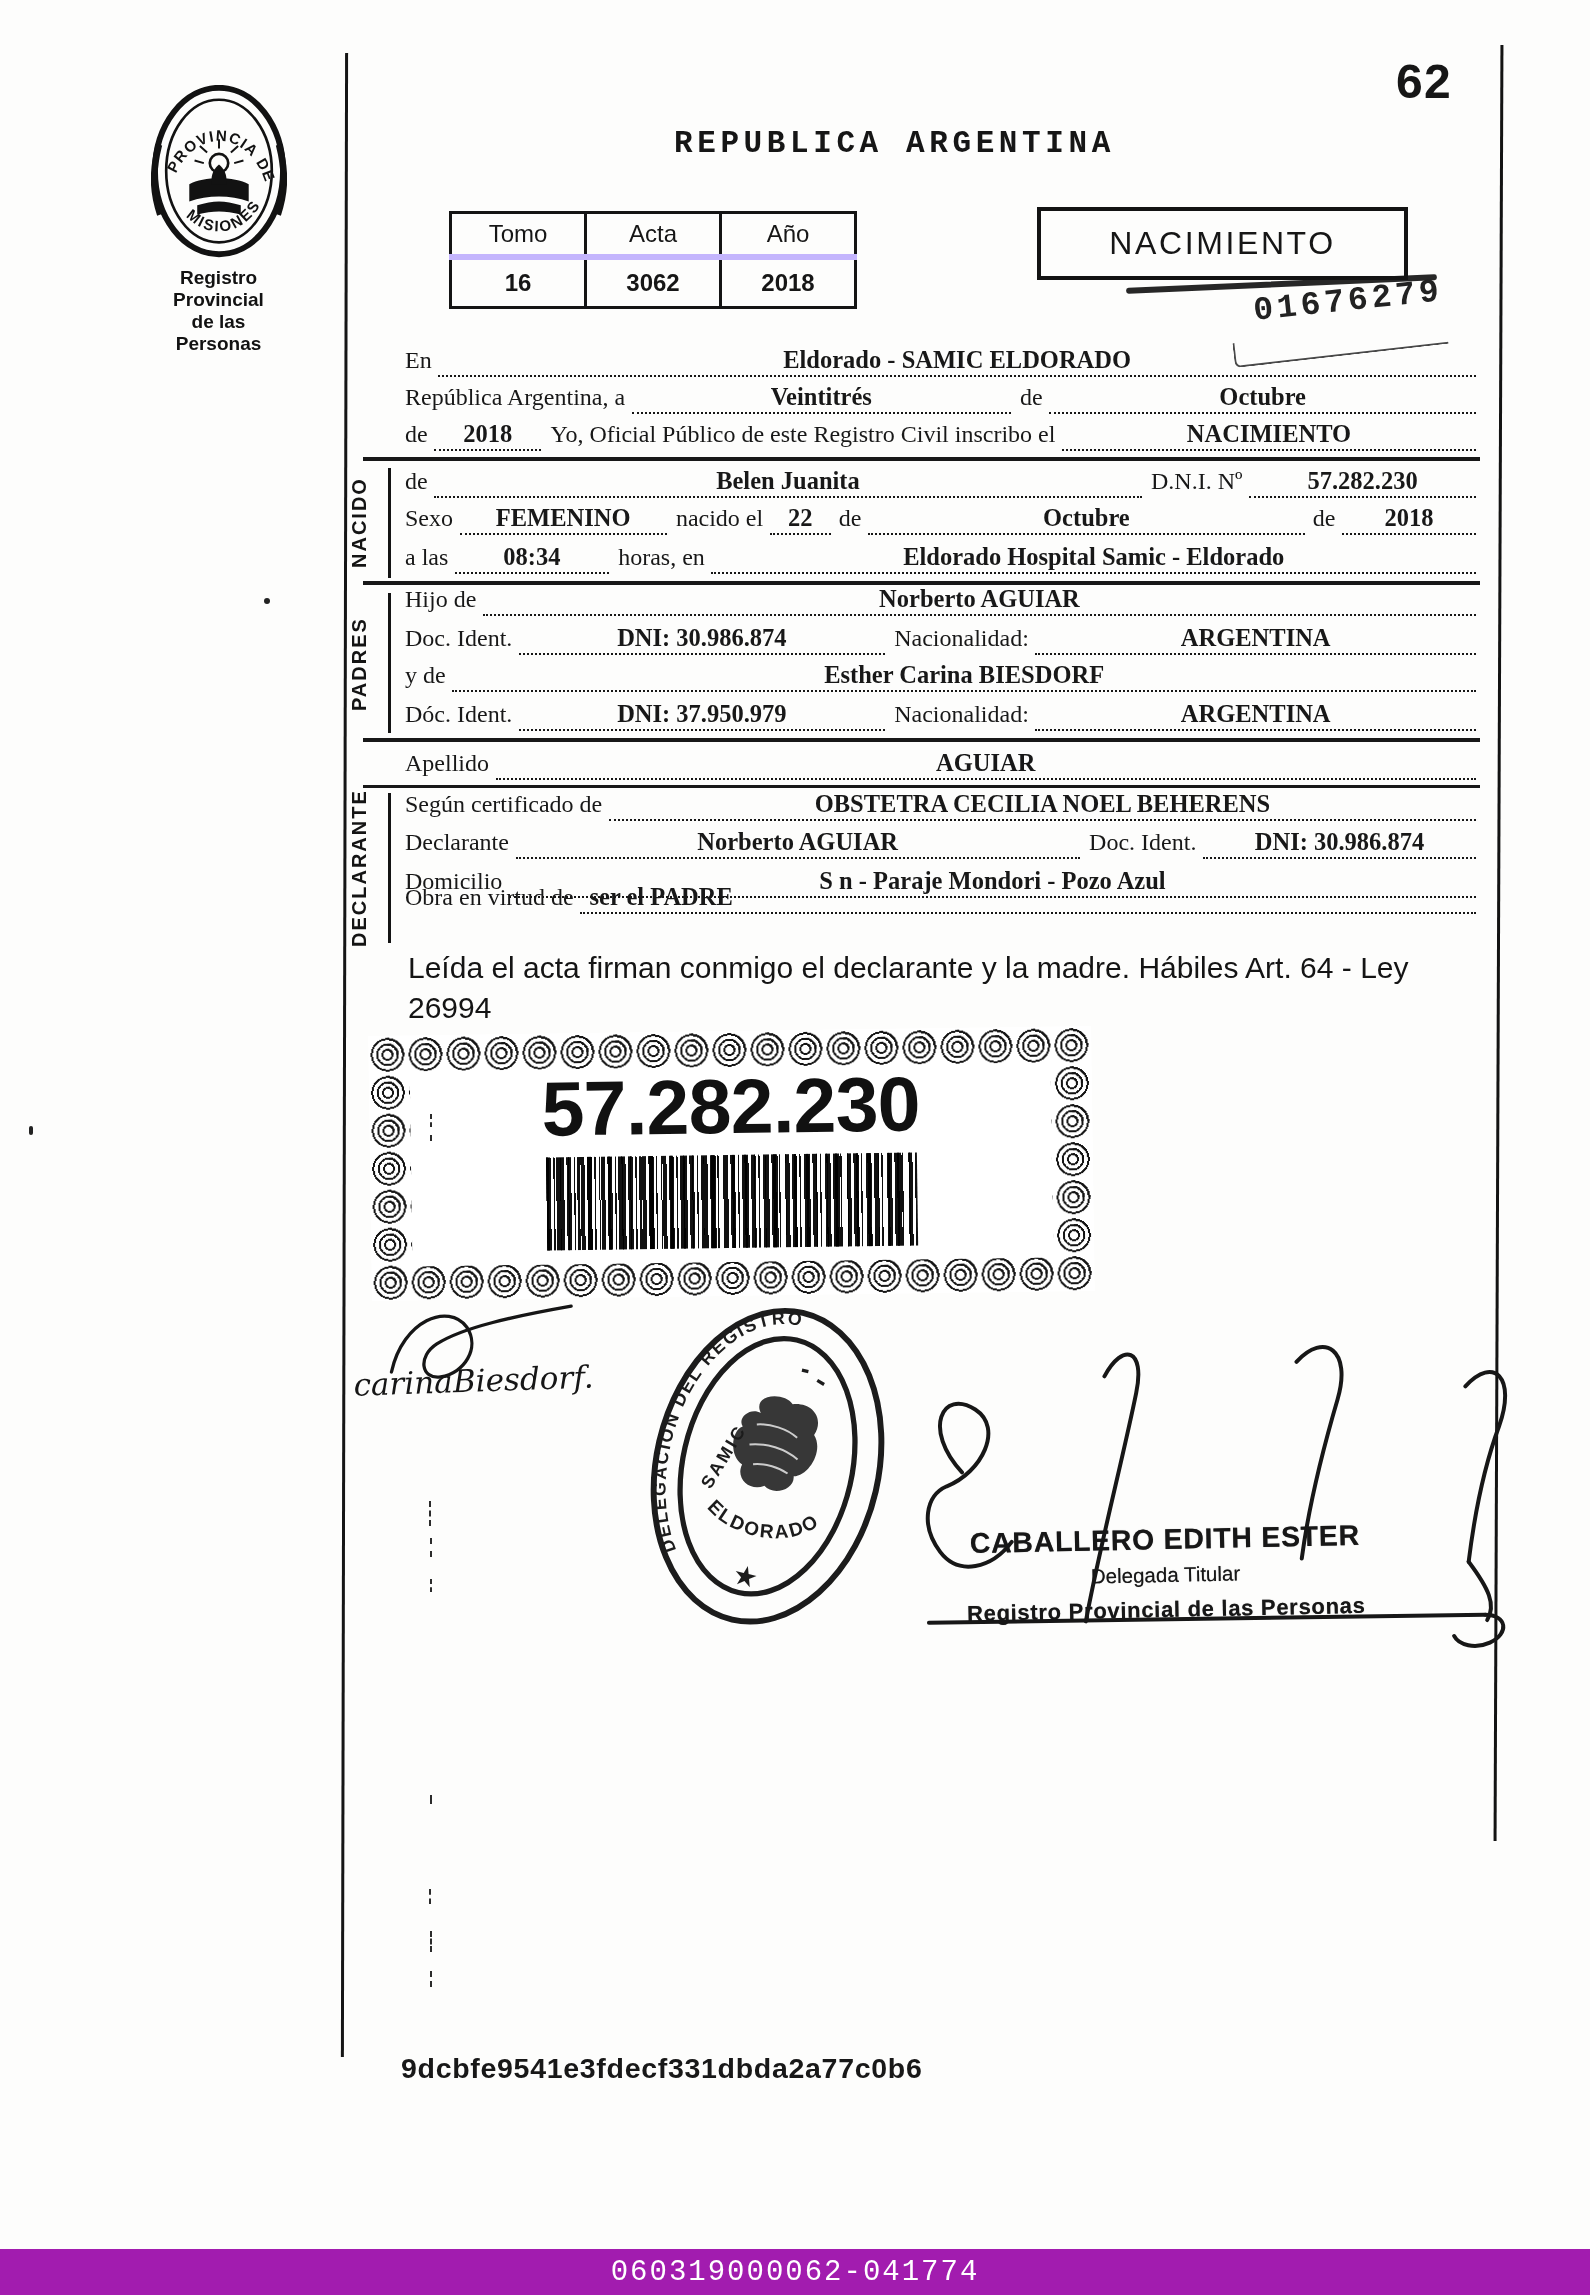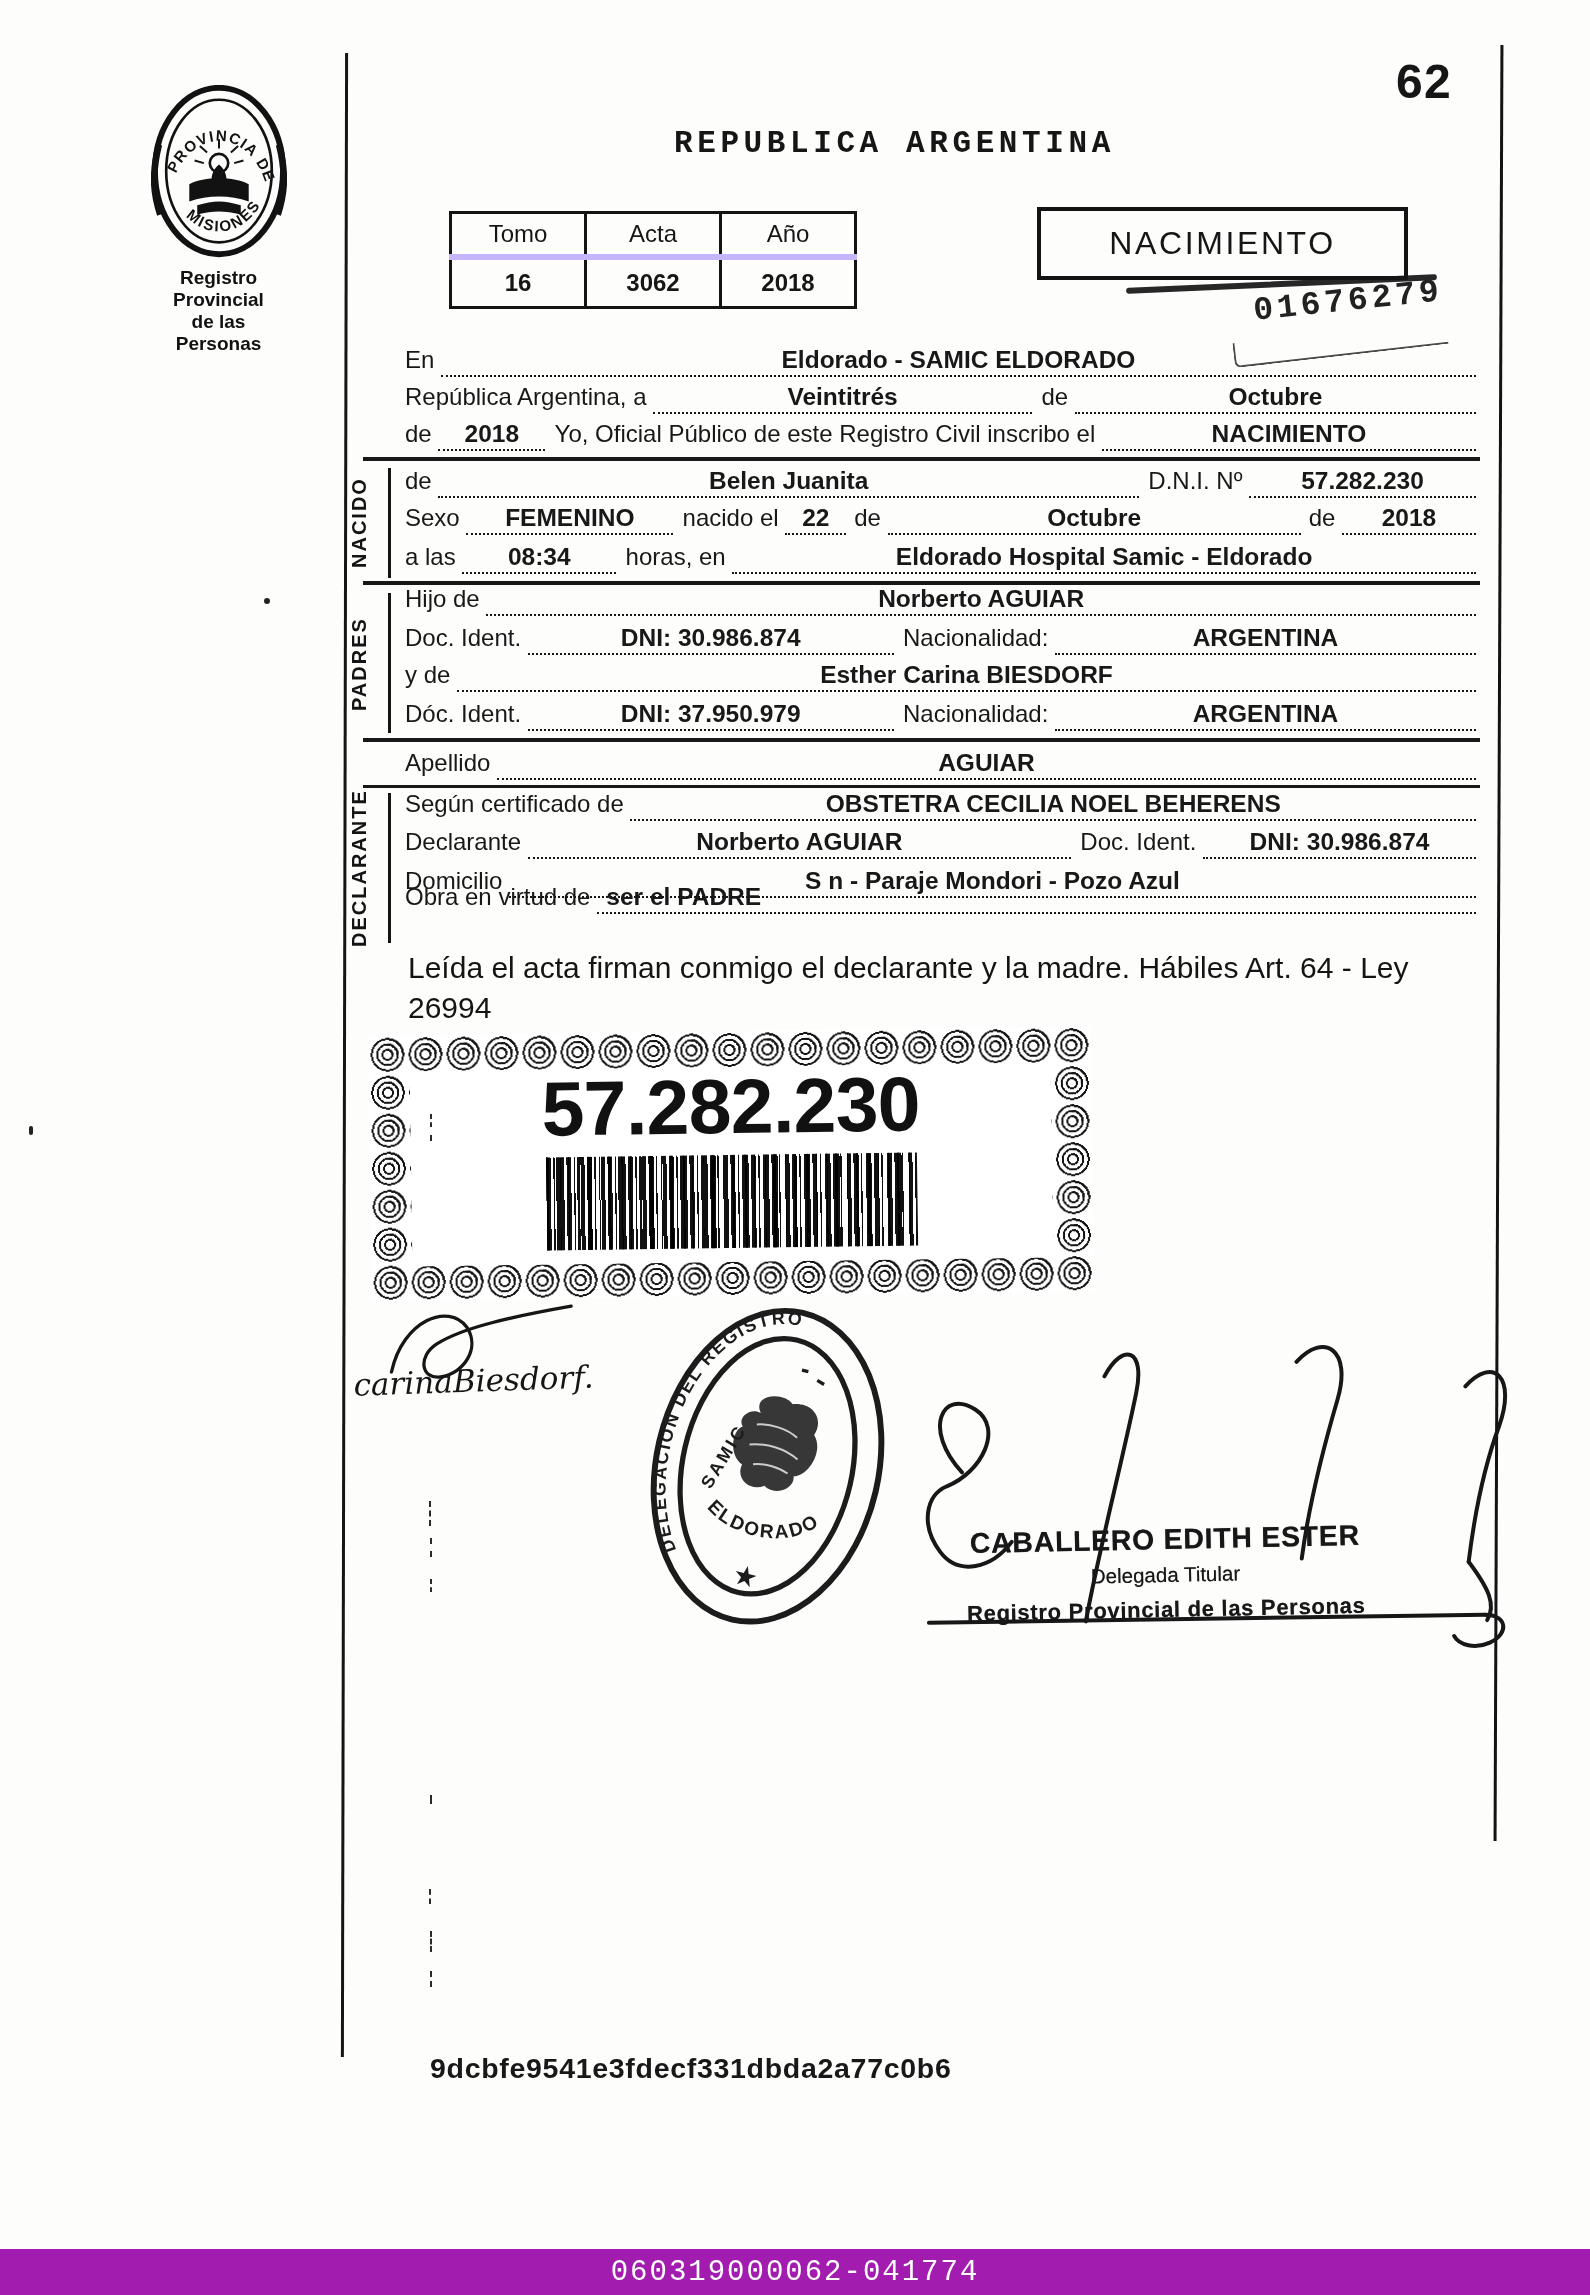--- a/index.html
+++ b/index.html
@@ -27,21 +27,21 @@
   .serial-edge{position:absolute;left:1233px;top:331px;width:213px;height:22.5px;border-bottom:2.6px solid #2a2a2a;
                border-left:2.6px solid #2a2a2a;transform:rotate(-6.5deg);border-bottom-left-radius:6.6px;opacity:.85;}
 
   
   .vline-left{position:absolute;left:343px;top:53px;width:2.6px;height:2004px;background:#151515;transform:rotate(.12deg);}
   .vline-right{position:absolute;left:1497px;top:45px;width:3.3px;height:1796px;background:#131313;transform:rotate(.22deg);}
   .sep{position:absolute;left:363px;width:1117px;height:4px;background:#181818;}
 
   
   .form-row{position:absolute;left:405px;right:114px;height:38px;display:flex;align-items:flex-end;
-            font-size:24px;white-space:nowrap;color:#181818;}
+            font-size:24px;white-space:nowrap;color:#181818;font-family:Liberation Serif, serif;}
   .lbl{padding:0 6.6px 2.6px 0;flex:0 0 auto;}
   .field{border-bottom:2.6px dotted #161616;text-align:center;font-weight:bold;font-size:24.5px;
          padding:0 4px 1.3px 4px;overflow:visible;}
   .grow{flex:1 1 auto;}
   .left-val{text-align:left;padding-left:9.3px;}
 
   .side-label{position:absolute;left:344px;width:30.5px;display:flex;align-items:center;justify-content:center;
               writing-mode:vertical-rl;transform:rotate(180deg);font-size:20px;font-weight:bold;letter-spacing:2px;color:#141414;}
   .side-bracket{position:absolute;left:388px;width:2.6px;background:#141414;}
 
@@ -70,21 +70,21 @@
                   transform:rotate(-1.2deg);color:#171717;text-shadow:0 0 0.7px rgba(0,0,0,.6);}
   .official-name{font-size:28.5px;font-weight:bold;letter-spacing:0.7px;}
   .official-title{font-size:20.5px;margin-top:6.6px;font-weight:500;}
   .official-org{font-size:22px;font-weight:bold;margin-top:10.6px;letter-spacing:0.7px;}
   .sig-right{position:absolute;left:899px;top:1330px;}
 
   
   .tick{position:absolute;width:0;border-left:2.6px dashed #2b2b2b;}
   .speck-dot{position:absolute;width:6px;height:6px;background:#222;border-radius:50%;}
 
-  .hash-code{position:absolute;left:401px;top:2052px;font-size:28.5px;font-weight:bold;letter-spacing:0.7px;color:#181818;margin-left:29px;}
+  .hash-code{position:absolute;left:401px;top:2052px;font-size:28.5px;font-weight:bold;letter-spacing:0.7px;color:#181818;}
 
   .footer-bar{position:absolute;left:0;top:2249px;width:1590px;height:46px;background:#a21caf;
               display:flex;align-items:center;justify-content:center;}
   .footer-code{color:#fff;font-family:"Liberation Mono",monospace;font-size:29px;letter-spacing:2px;font-weight:400;}
 </style>
 </head>
 <body>
 
 <div class="page">
 

